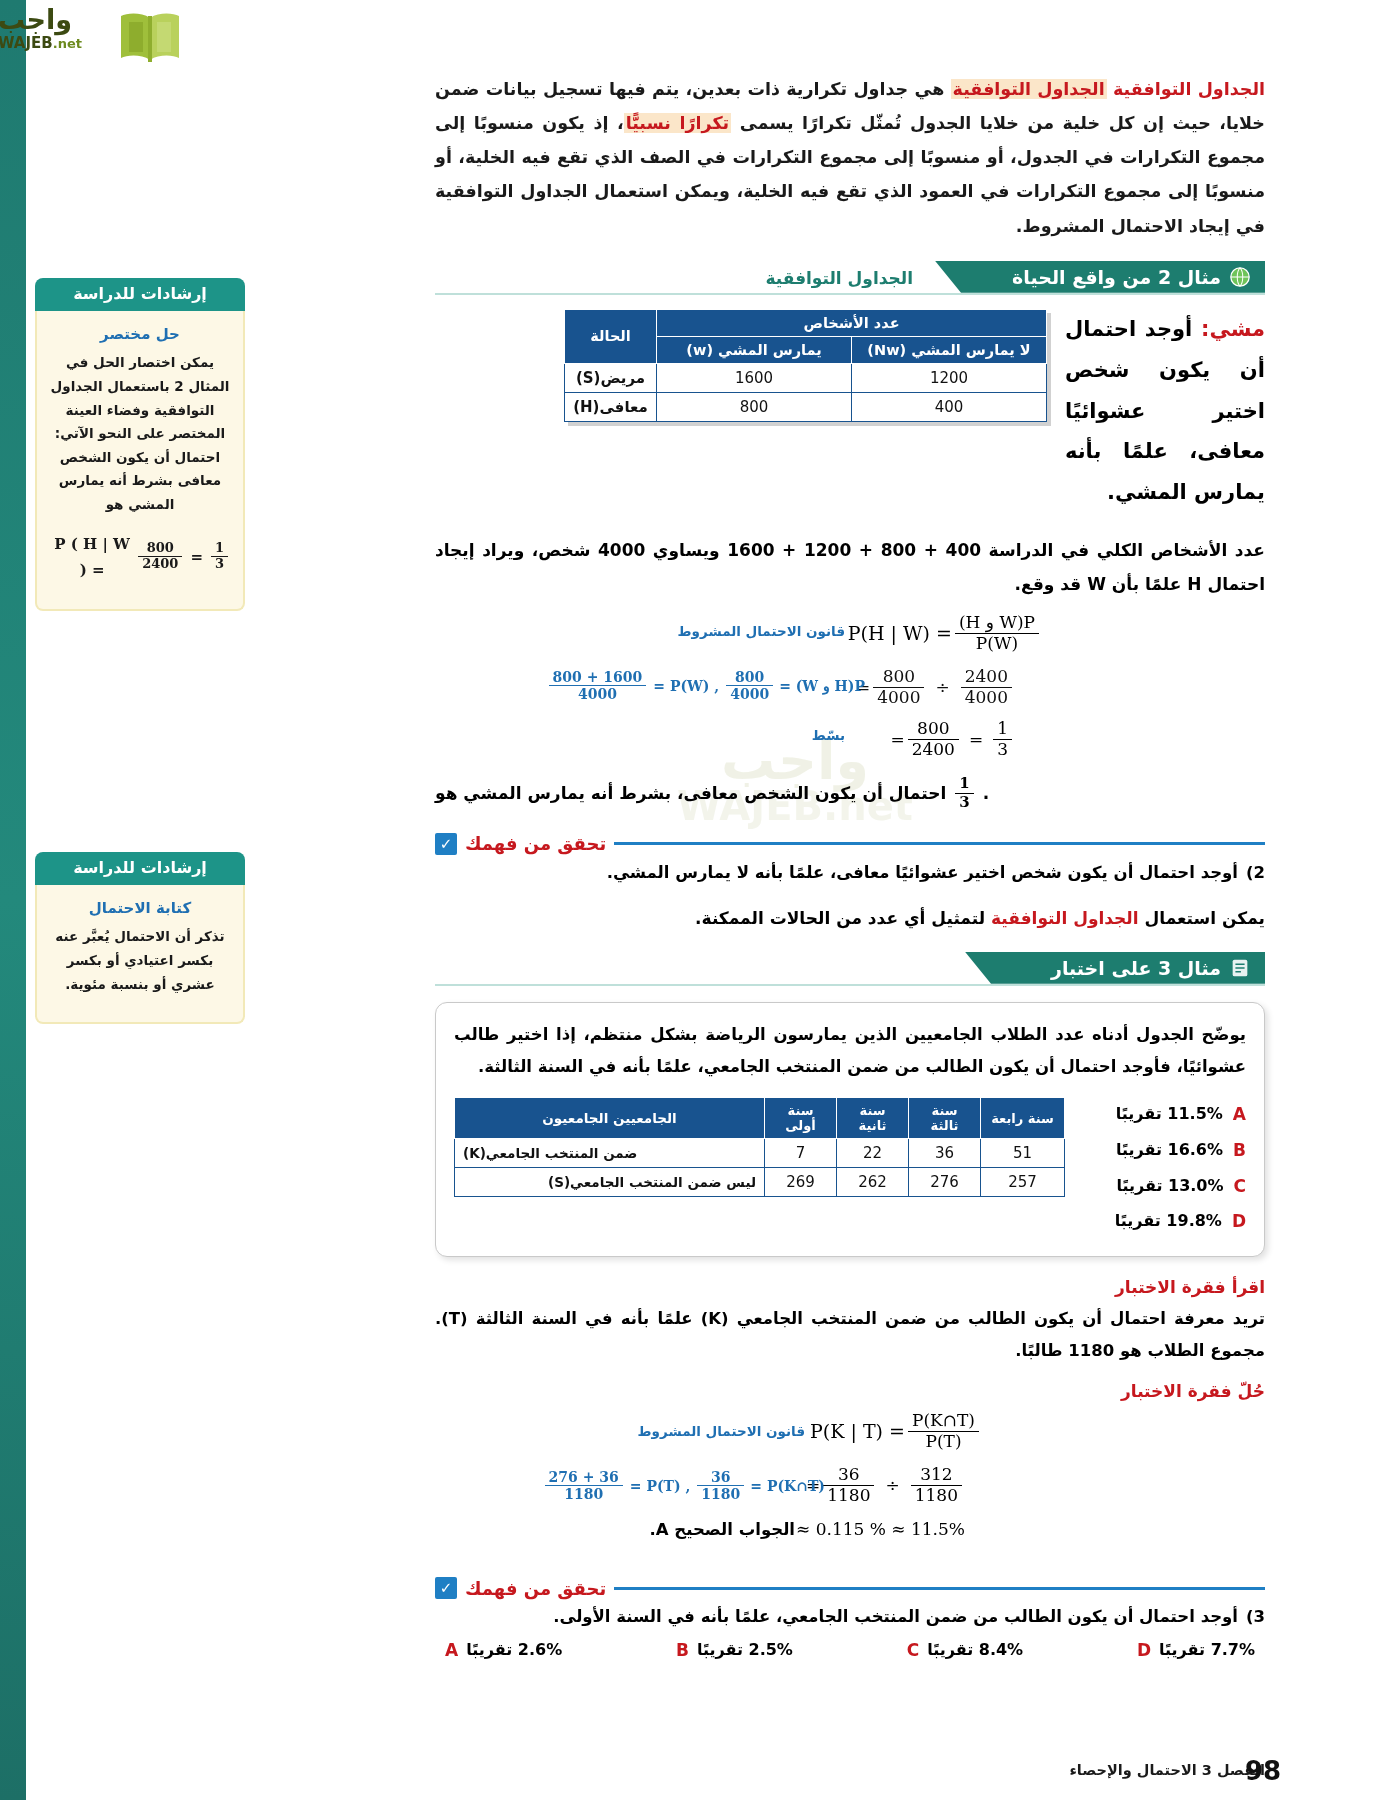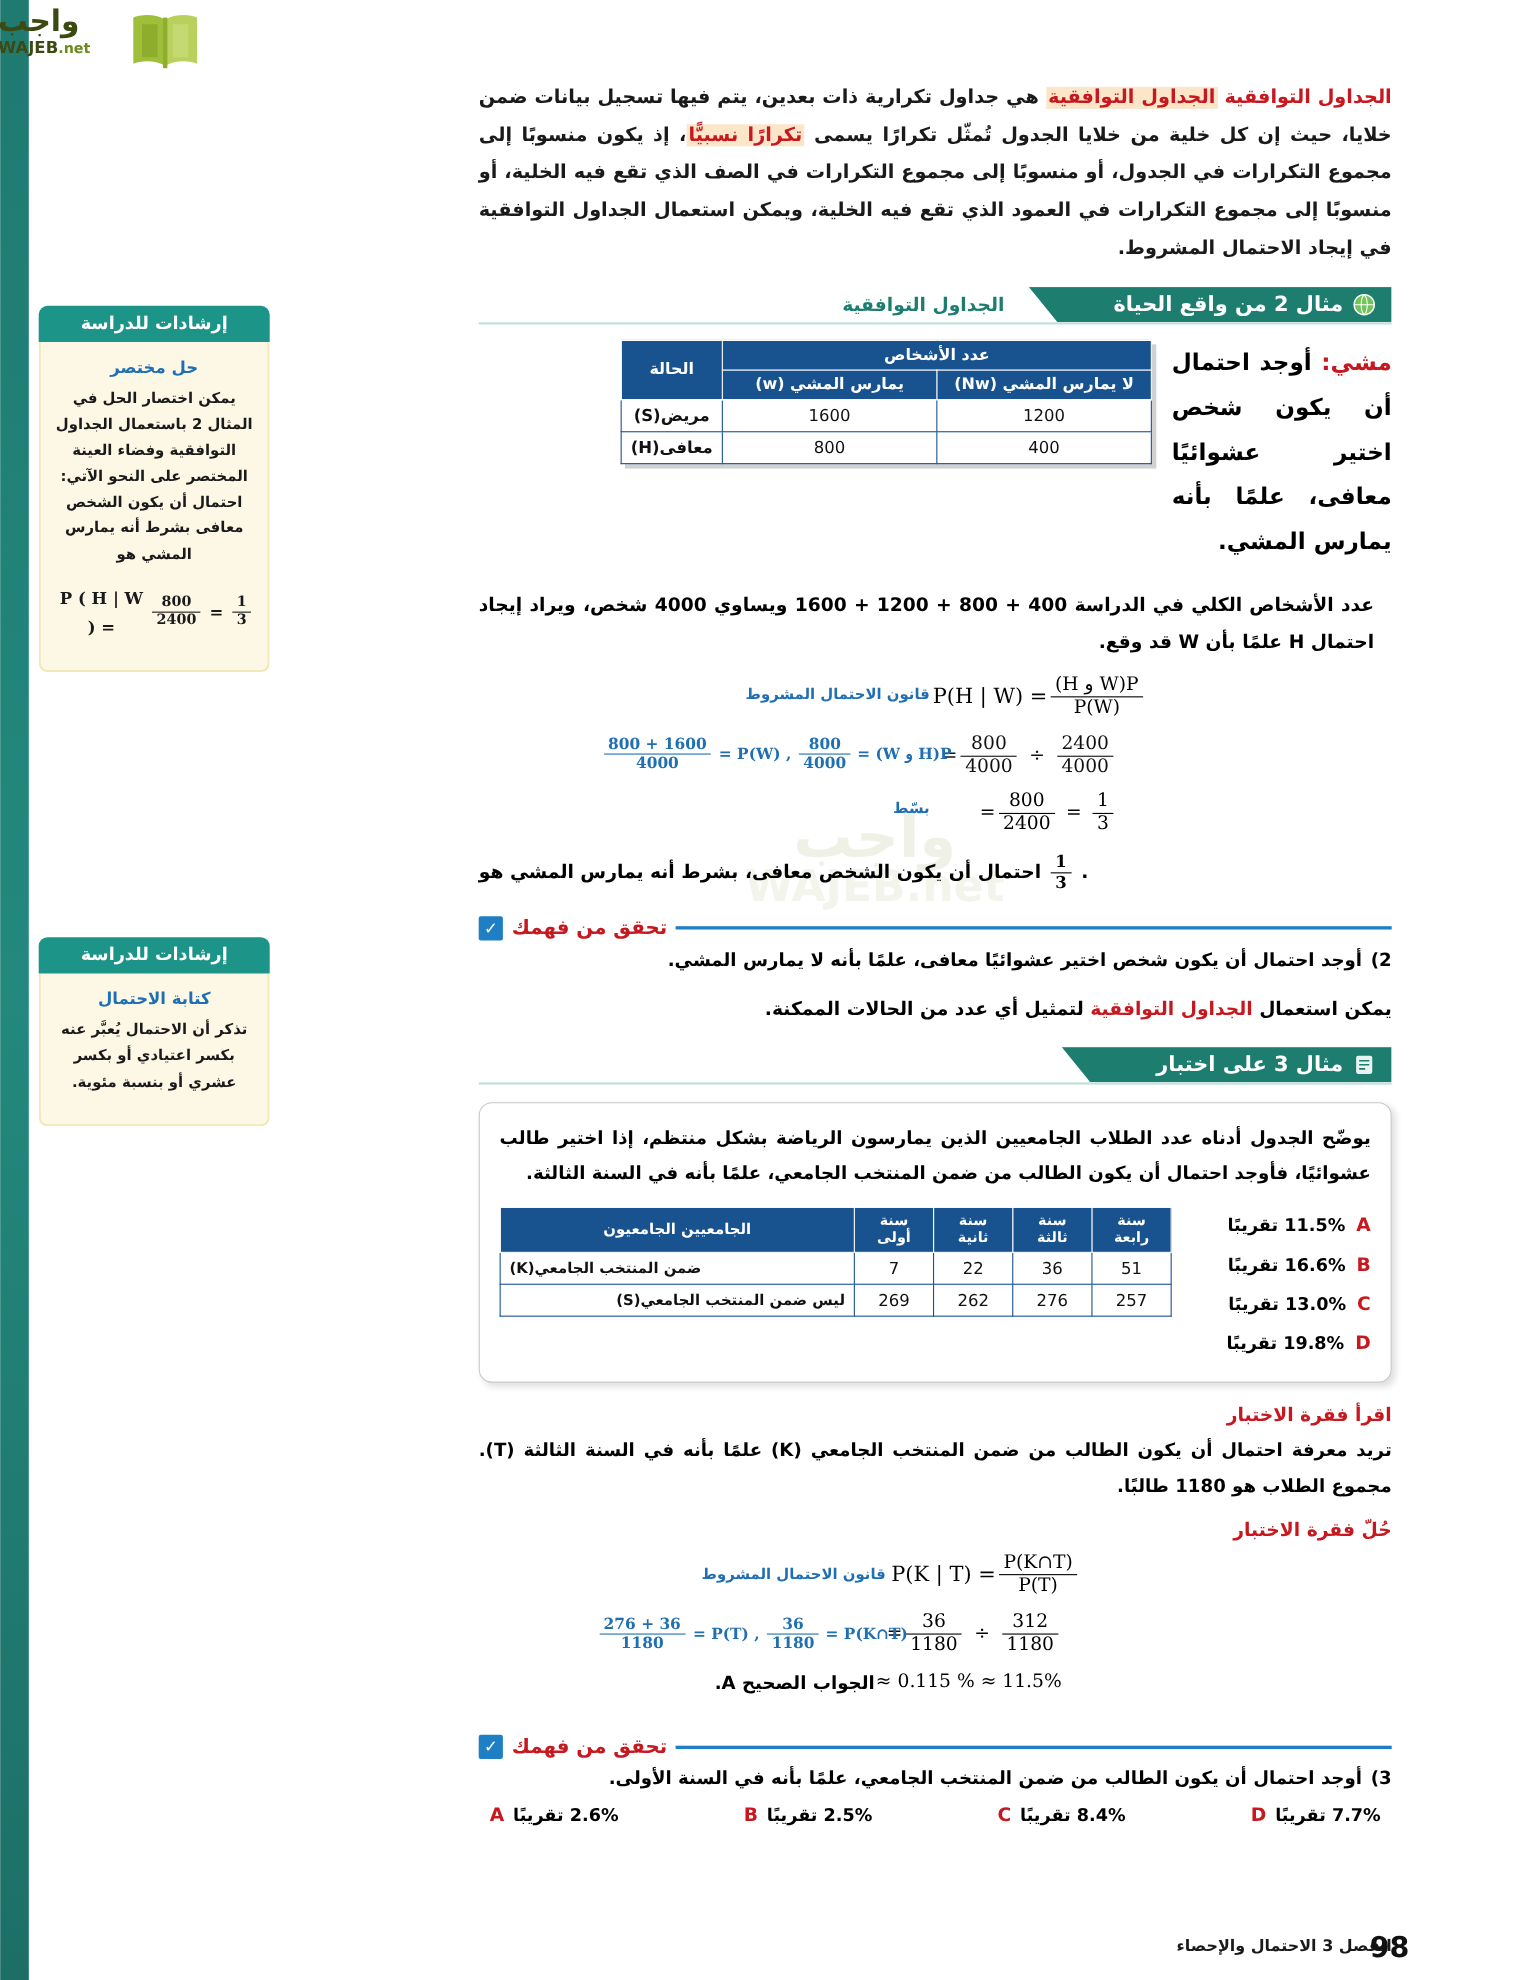--- a/index.html
+++ b/index.html
@@ -195,21 +195,21 @@
               <td class="val">400</td>
               <td class="val">800</td>
               <td class="val" style="font-weight:bold;">معافى(H)</td>
             </tr>
           </tbody>
             </table>
         </div>
       </div>
     </div>
 
-    <p style="font-size:17px;line-height:2;font-weight:600;margin:20px 16px 8px 0;text-align:justify;">عدد الأشخاص الكلي في الدراسة 400 + 800 + 1200 + 1600 ويساوي 4000 شخص، ويراد إيجاد احتمال H علمًا بأن W قد وقع.</p>
+    <p style="font-size:17px;line-height:2;font-weight:600;margin:20px 0 8px 0;text-align:justify;">عدد الأشخاص الكلي في الدراسة 400 + 800 + 1200 + 1600 ويساوي 4000 شخص، ويراد إيجاد احتمال H علمًا بأن W قد وقع.</p>
 
     <div style="position:relative;height:52px;margin-top:6px;">
       <div class="mathrow" style="position:absolute;right:220px;top:4px;font-size:19px;display:flex;align-items:center;">
         <span>P(H | W) =</span>
         <span class="frac" style="font-size:17px;margin-right:6px;">
           <span class="num" dir="rtl">P(W و H)</span>
           <span class="den">P(W)</span>
         </span>
       </div>
       <div class="annot" style="position:absolute;right:420px;top:14px;">قانون الاحتمال المشروط</div>
@@ -315,21 +315,21 @@
           <div style="display:flex;gap:10px;justify-content:flex-start;">
             <span class="ch-letter">D</span>
             <span>19.8% تقريبًا</span>
           </div>
         </div>
 
         <div style="flex:1;">
           <table class="dt" style="width:100%;">
             <tbody>
                 <tr>
-              <th style="width:72px;font-size:13px;">سنة رابعة</th>
+              <th style="width:84px;font-size:13px;">سنة رابعة</th>
               <th style="width:72px;font-size:13px;">سنة ثالثة</th>
               <th style="width:72px;font-size:13px;">سنة ثانية</th>
               <th style="width:72px;font-size:13px;">سنة أولى</th>
               <th style="font-size:13.5px;">الجامعيين الجامعيون</th>
             </tr>
             <tr>
               <td class="val">51</td>
               <td class="val">36</td>
               <td class="val">22</td>
               <td class="val">7</td>

